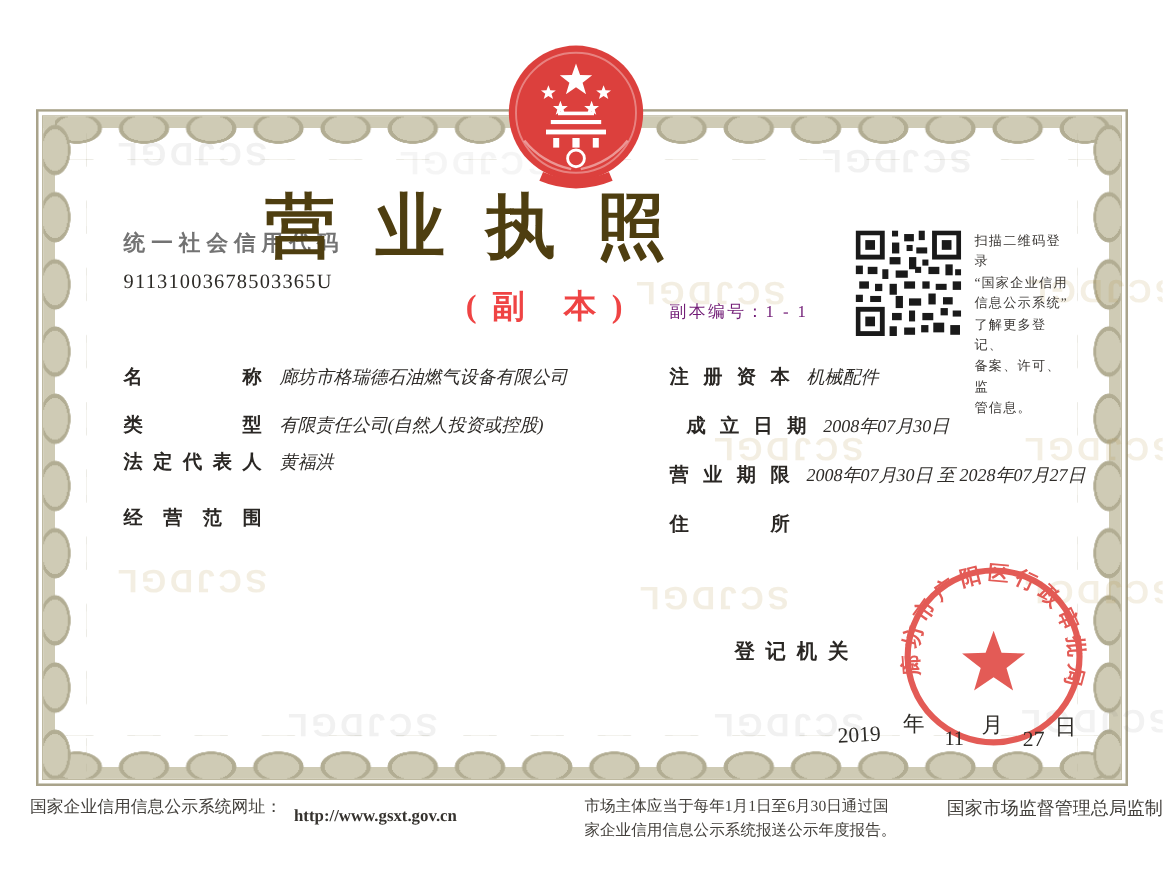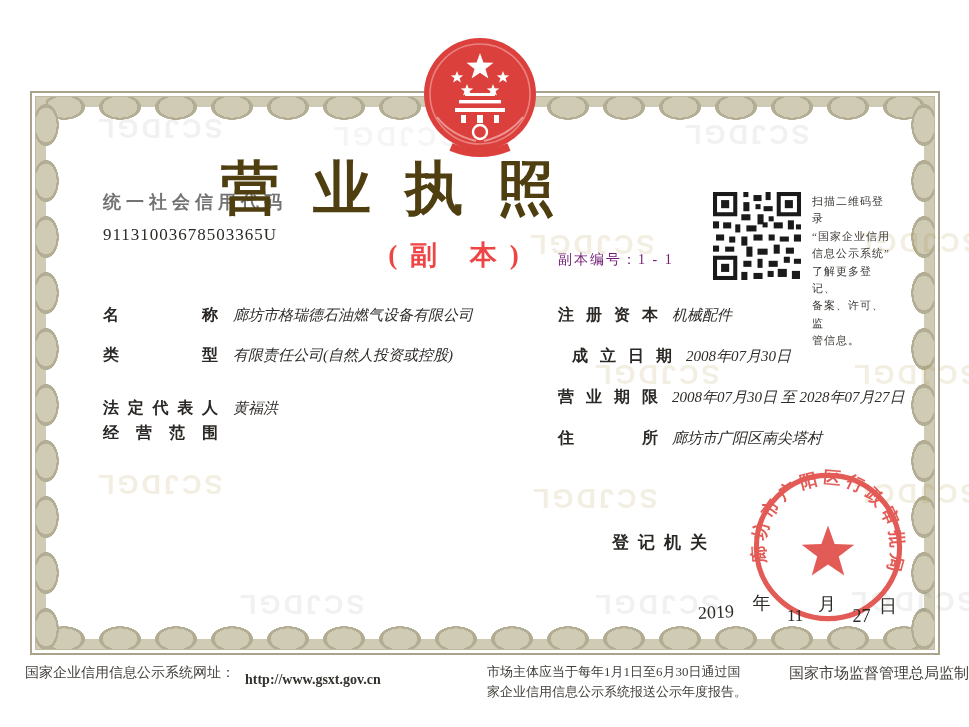--- a/index.html
+++ b/index.html
@@ -68,21 +68,21 @@
   .frow { position:absolute; display:flex; align-items:flex-start; }
   .flabel {
     flex:none; font-family:"Liberation Sans", sans-serif; font-weight:700;
     font-size:16px; color:#2a2724; text-align:justify; text-align-last:justify; line-height:1.3;
   }
   .flabel-l { width:115px; margin-right:15px; }
   .flabel-r { width:100px; margin-right:14px; }
   .fvalue { font-size:15px; color:#2e2b28; line-height:1.35;font-style:italic; }
   .scope-value { width:300px; font-size:14px; line-height:1.8; text-align:justify; }
   .row-l1 { left:103px; top:305px; } .row-l2 { left:103px; top:345px; }
-  .row-l3 { left:103px; top:398px; } .row-l4 { left:103px; top:423px;gap:16px; }
+  .row-l3 { left:103px; top:376px; } .row-l4 { left:103px; top:423px;gap:16px; }
   .row-r1 { left:558px; top:305px; } .row-r2 { left:532px; top:346px;margin-left:40px; }
   .row-r3 { left:558px; top:387px; } .row-r4 { left:558px; top:428px; }
   .row-r2 .fvalue, .row-r3 .fvalue { white-space:nowrap; }
   .authority-label {
     position:absolute; left:612px; top:531px;
     font-family:"Liberation Sans", sans-serif; font-weight:700; font-size:17px;
     letter-spacing:9px; color:#2a2724;
   }
   
   .seal { position:absolute; left:738px; top:457px; opacity:.9; z-index:4; }
@@ -243,21 +243,20 @@
   <div class="frow row-r2">
     <div class="flabel flabel-r">成立日期</div>
     <div class="fvalue">2008年07月30日</div>
   </div>
   <div class="frow row-r3">
     <div class="flabel flabel-r">营业期限</div>
     <div class="fvalue">2008年07月30日 至 2028年07月27日</div>
   </div>
   <div class="frow row-r4">
     <div class="flabel flabel-r">住所</div>
-    <div class="fvalue">廊坊市广阳区南尖塔村</div>
   </div>
 
   <div class="authority-label">登记机关</div>
 
   <div class="seal">
     <svg width="180" height="180" viewBox="0 0 176 176">
       <defs>
         <path id="sealArc" d="M 30,110 A 62,62 0 1 1 146,110" fill="none"></path>
       </defs>
       <circle cx="88" cy="88" r="70" fill="none" stroke="#e04a44" stroke-width="5"></circle>

